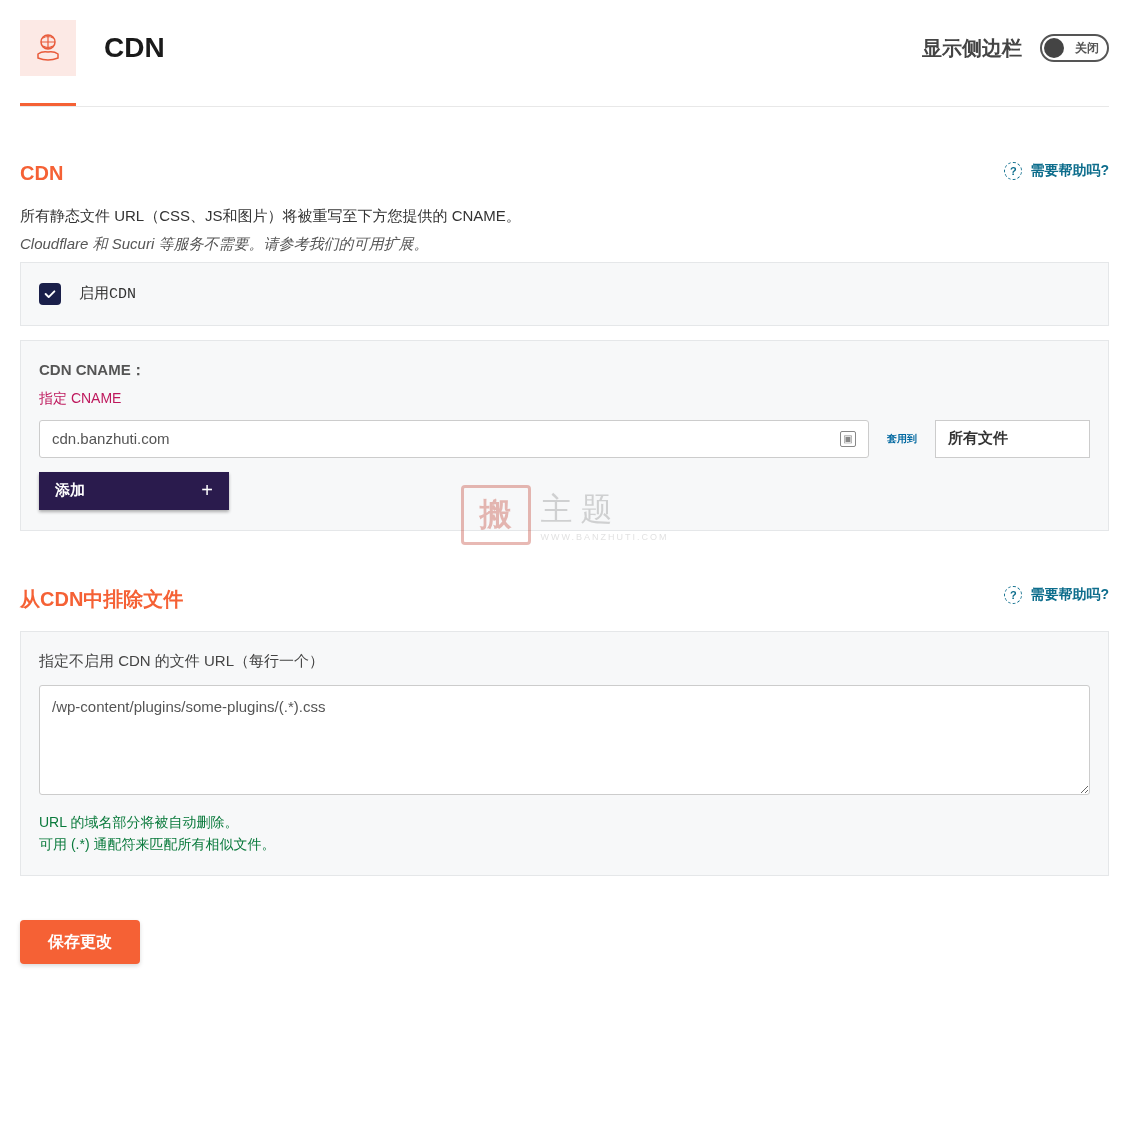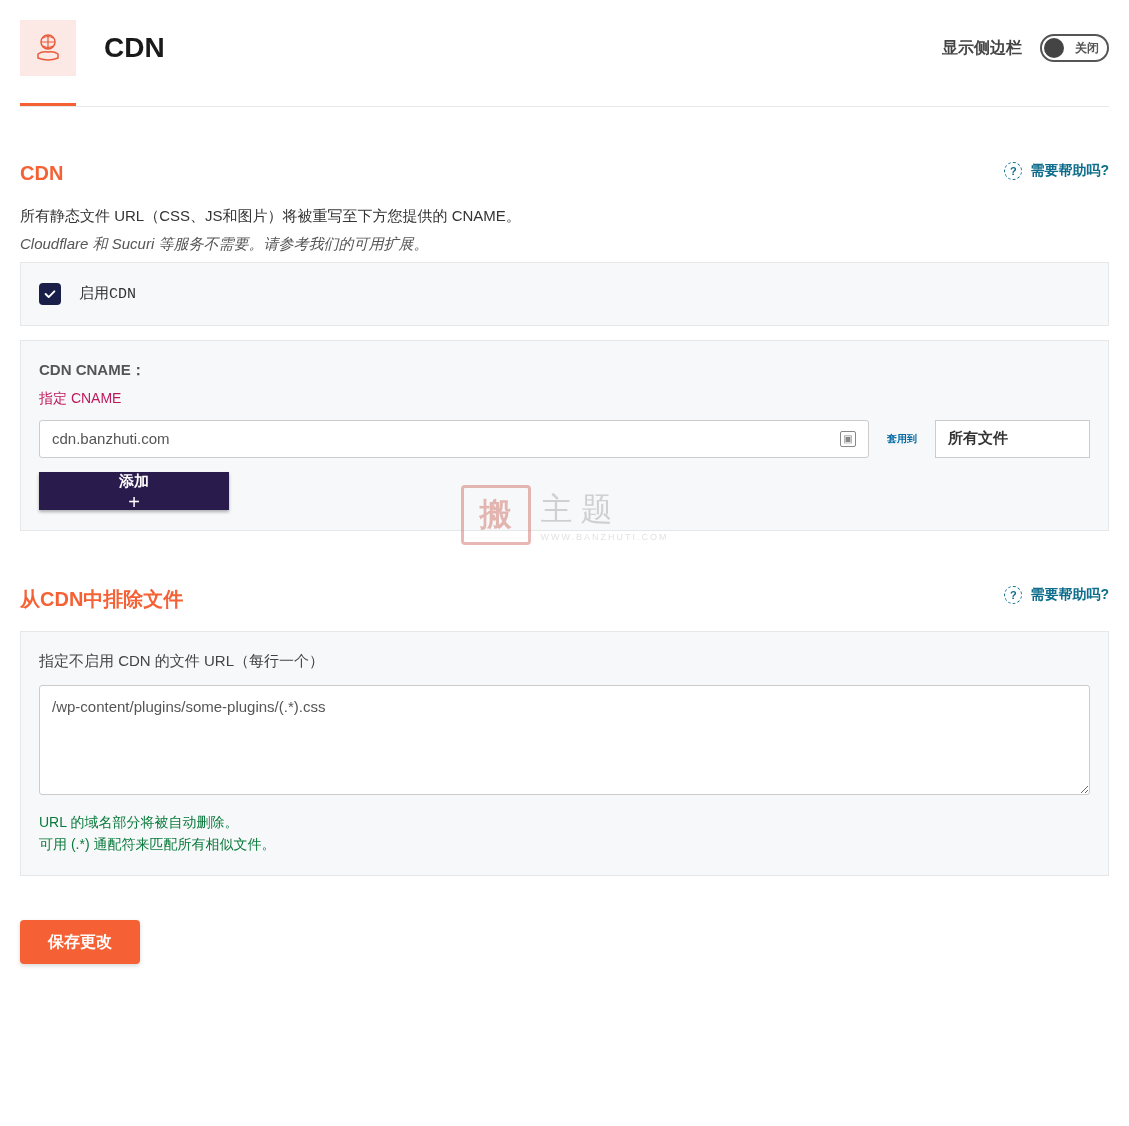--- a/index.html
+++ b/index.html
@@ -4,21 +4,21 @@
   <style>
     * { box-sizing: border-box; margin: 0; padding: 0; }
     body { font-family: -apple-system, BlinkMacSystemFont, "Segoe UI", "Microsoft YaHei", sans-serif; background: #fff; color: #333; padding: 20px; width: 1129px; }
     
     .header { display: flex; align-items: center; justify-content: space-between; padding-bottom: 30px; border-bottom: 1px solid #e8e8e8; position: relative; }
     .header-left { display: flex; align-items: center; gap: 28px; }
     .header-icon-box { width: 56px; height: 56px; background: #fce9e5; display: flex; align-items: center; justify-content: center; position: relative; }
     .header-icon-box::after { content: ""; position: absolute; bottom: -30px; left: 0; right: 0; height: 3px; background: #f56135; }
     .header-title { font-size: 28px; font-weight: 700; color: #1a1a1a; }
     .header-right { display: flex; align-items: center; gap: 18px; }
-    .sidebar-label { font-size: 16px; font-weight: 600; color: #444; }
+    .sidebar-label { font-size: 20px; font-weight: 600; color: #444; }
     .toggle { width: 69px; height: 28px; border: 2px solid #555; border-radius: 14px; display: flex; align-items: center; padding: 2px; position: relative; cursor: pointer; }
     .toggle-knob { width: 20px; height: 20px; background: #444; border-radius: 50%; }
     .toggle-text { position: absolute; right: 8px; font-size: 12px; color: #555; font-weight: 600; }
     
     .section { margin-top: 55px; }
     .section-header { display: flex; justify-content: space-between; align-items: flex-start; margin-bottom: 18px; }
     .section-title { font-size: 20px; font-weight: 700; color: #f56135; }
     .help-link { display: flex; align-items: center; gap: 8px; color: #0d6d8c; font-size: 14px; font-weight: 600; cursor: pointer; }
     .help-icon { width: 18px; height: 18px; border: 1.5px dashed #0d6d8c; border-radius: 50%; display: flex; align-items: center; justify-content: center; font-size: 11px; }
     .section-desc { font-size: 15px; color: #333; line-height: 1.7; margin-bottom: 6px; }
@@ -30,21 +30,21 @@
     .checkbox svg { width: 14px; height: 14px; }
     .checkbox-label { font-size: 15px; color: #333; font-weight: 500; }
     
     .field-label { font-size: 15px; font-weight: 700; color: #555; margin-bottom: 10px; }
     .field-sublabel { font-size: 14px; color: #be185d; margin-bottom: 12px; }
     .cname-row { display: flex; align-items: center; gap: 18px; margin-bottom: 14px; }
     .cname-input { flex: 1; height: 38px; background: #fff; border: 1px solid #ccc; border-radius: 3px; padding: 0 12px; font-size: 15px; color: #555; display: flex; align-items: center; justify-content: space-between; text-align: right; }
     .cname-input-icon { width: 16px; height: 16px; border: 1px solid #888; border-radius: 2px; display: flex; align-items: center; justify-content: center; font-size: 10px; color: #888; }
     .apply-label { font-size: 10px; font-weight: 700; color: #0369a1; }
     .select-box { width: 155px; height: 38px; background: #fff; border: 1px solid #ccc; padding: 0 12px; font-size: 15px; font-weight: 600; color: #333; display: flex; align-items: center; }
-    .add-btn { width: 190px; height: 38px; background: #2a1b4d; color: #fff; border: none; display: flex; align-items: center; justify-content: space-between; padding: 0 16px; font-size: 15px; font-weight: 600; cursor: pointer; box-shadow: 0 2px 3px rgba(0,0,0,0.3); flex-direction: column; }
+    .add-btn { width: 190px; height: 38px; background: #2a1b4d; color: #fff; border: none; display: flex; align-items: center; justify-content: space-between; padding: 0 16px; font-size: 15px; font-weight: 600; cursor: pointer; box-shadow: 0 2px 3px rgba(0,0,0,0.3); }
     .add-btn-plus { font-size: 20px; font-weight: 300; }
     
     .watermark { position: absolute; left: 50%; transform: translateX(-50%); opacity: 0.35; pointer-events: none; display: flex; align-items: center; gap: 10px; margin-top: -60px; }
     .watermark-stamp { width: 70px; height: 60px; border: 3px solid #c03a2a; display: flex; align-items: center; justify-content: center; font-size: 32px; color: #c03a2a; font-weight: 700; border-radius: 4px; }
     .watermark-text { display: flex; flex-direction: column; }
     .watermark-main { font-size: 32px; color: #888; letter-spacing: 8px; }
     .watermark-sub { font-size: 9px; color: #aaa; letter-spacing: 2px; }
     
     .textarea-label { font-size: 15px; color: #444; margin-bottom: 14px; }
     .exclude-textarea { width: 100%; height: 110px; background: #fff; border: 1px solid #ccc; border-radius: 3px; padding: 12px; font-size: 15px; color: #555; font-family: inherit; resize: both; }

